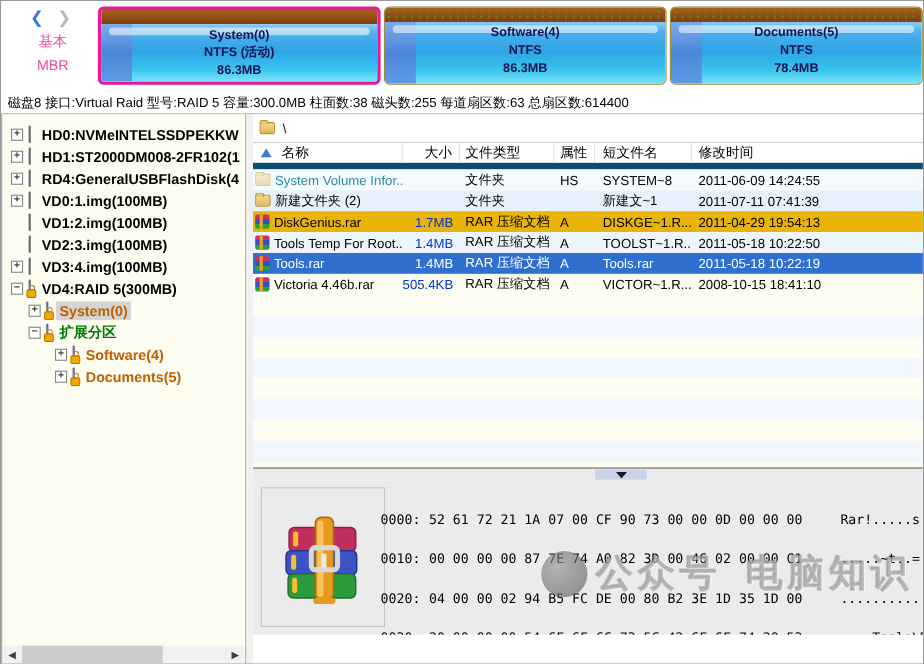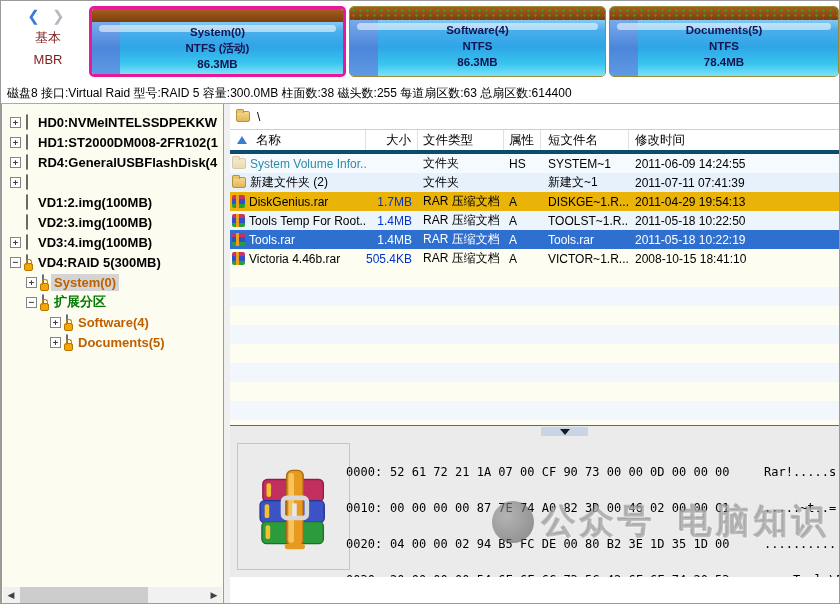--- a/index.html
+++ b/index.html
@@ -9,21 +9,21 @@
     font-size:12px; color:#000; background:#fff; position:relative;
     border:1px solid #9a9a9a;
   }
 
   
   .part-area { position:absolute; left:0; top:0; width:840px; height:82px; background:#fff; }
   .nav-block { position:absolute; left:10px; top:6px; width:74px; text-align:center; }
   .nav-arrows { font-size:15px; letter-spacing:4px; }
   .nav-back { color:#3a7bd5; font-weight:bold; }
   .nav-fwd { color:#b4b8c2; font-weight:bold; }
-  .disk-type { font-size:13px; line-height:19px; margin-top:3px; color:#7f1d1d; }
+  .disk-type { font-size:13px; line-height:19px; margin-top:3px; color:#ec4899; }
 
   .part-box { position:absolute; top:5px; height:71px; border-radius:5px; overflow:hidden;
               border:1px solid #9a8a3a; background:#fff; }
   .part-box.selected { border:3px solid #e8189c; }
   .part-head { height:13px; background:linear-gradient(#a85f1c,#7a3f0d); }
   .part-head.dotted { background:
       radial-gradient(circle, rgba(70,150,40,.95) 1px, transparent 1.4px) 0 1px/7px 5px,
       linear-gradient(#a85f1c,#7a3f0d); }
   .part-body { position:relative; height:calc(100% - 13px);
       background:linear-gradient(180deg,#86c9f3 0%,#4aaeec 18%,#2ea5e7 48%,#38c4ef 78%,#7ce2f9 100%); }
@@ -77,21 +77,21 @@
   .tab.active { background:#fff; height:26px; margin-bottom:-1px; }
 
   .path-bar { height:26px; display:flex; align-items:center; border-bottom:1px solid #cfcfcf; padding-left:6px; }
   .folder-ico { width:14px; height:11px; background:linear-gradient(#f2d98a,#e4b65a);
       border:1px solid #b8913a; border-radius:1px 2px 2px 2px; position:relative; margin-right:7px; }
   .folder-ico::before { content:""; position:absolute; left:-1px; top:-3px; width:6px; height:3px;
       background:#e9c66e; border:1px solid #b8913a; border-bottom:none; border-radius:2px 2px 0 0; }
   .folder-ico.ghost { opacity:.45; }
   .path-txt { font-size:12px; }
 
-  .tbl-header { height:24px; display:flex; align-items:center; border-bottom:4px solid #0c4a6e; font-size:12.5px; }
+  .tbl-header { height:24px; display:flex; align-items:center; border-bottom:6px solid #0c4a6e; font-size:12.5px; }
   .hc { height:100%; display:flex; align-items:center; border-right:1px solid #e0e0e0; overflow:hidden; }
   .hc-name { width:136px; } .hc-size { width:52px; justify-content:flex-end; padding-right:6px; }
   .hc-type { width:86px; padding-left:5px; } .hc-attr { width:37px; padding-left:5px; }
   .hc-short { width:88px; padding-left:7px; } .hc-mtime { flex:1; padding-left:6px; border-right:none; }
   .sort-arrow { width:0; height:0; border-left:5px solid transparent; border-right:5px solid transparent;
       border-bottom:8px solid #3a7bd5; margin:0 9px 0 7px; }
 
   .file-row { height:19px; display:flex; align-items:center; font-size:12px; }
   .file-row:nth-child(1) { background:#f4fafe; }
   .file-row:nth-child(2) { background:#e7f1fb; }
@@ -203,20 +203,21 @@
       <span class="t-lbl lbl-disk">HD1:ST2000DM008-2FR102(1</span>
     </div>
     <div class="tree-item lvl0">
       <span class="exp">+</span>
       <span class="ico-wrap"><span class="disk-ico"></span></span>
       <span class="t-lbl lbl-disk">RD4:GeneralUSBFlashDisk(4</span>
     </div>
     <div class="tree-item lvl0">
       <span class="exp">+</span>
       <span class="ico-wrap"><span class="disk-ico"></span></span>
+      <span class="t-lbl lbl-disk">VD0:1.img(100MB)</span>
     </div>
     <div class="tree-item lvl0">
       <span class="exp none"></span>
       <span class="ico-wrap"><span class="disk-ico"></span></span>
       <span class="t-lbl lbl-disk">VD1:2.img(100MB)</span>
     </div>
     <div class="tree-item lvl0">
       <span class="exp none"></span>
       <span class="ico-wrap"><span class="disk-ico"></span></span>
       <span class="t-lbl lbl-disk">VD2:3.img(100MB)</span>
@@ -293,21 +294,21 @@
 
   <div class="file-rows">
     <div class="file-row">
       <div class="fc fc-name">
           <span class="folder-ico ghost row-folder"></span>
           <span class="cell-name-txt name-teal">System Volume Infor...</span>
         </div>
       <div class="fc fc-size cell-size"></div>
       <div class="fc fc-type">文件夹</div>
       <div class="fc fc-attr">HS</div>
-      <div class="fc fc-short">SYSTEM~1</div>
+      <div class="fc fc-short">SYSTEM~8</div>
       <div class="fc fc-mtime">2011-06-09 14:24:55</div>
     </div>
     <div class="file-row">
       <div class="fc fc-name">
           <span class="folder-ico row-folder"></span>
           <span class="cell-name-txt">新建文件夹 (2)</span>
         </div>
       <div class="fc fc-size cell-size"></div>
       <div class="fc fc-type">文件夹</div>
       <div class="fc fc-attr"></div>

